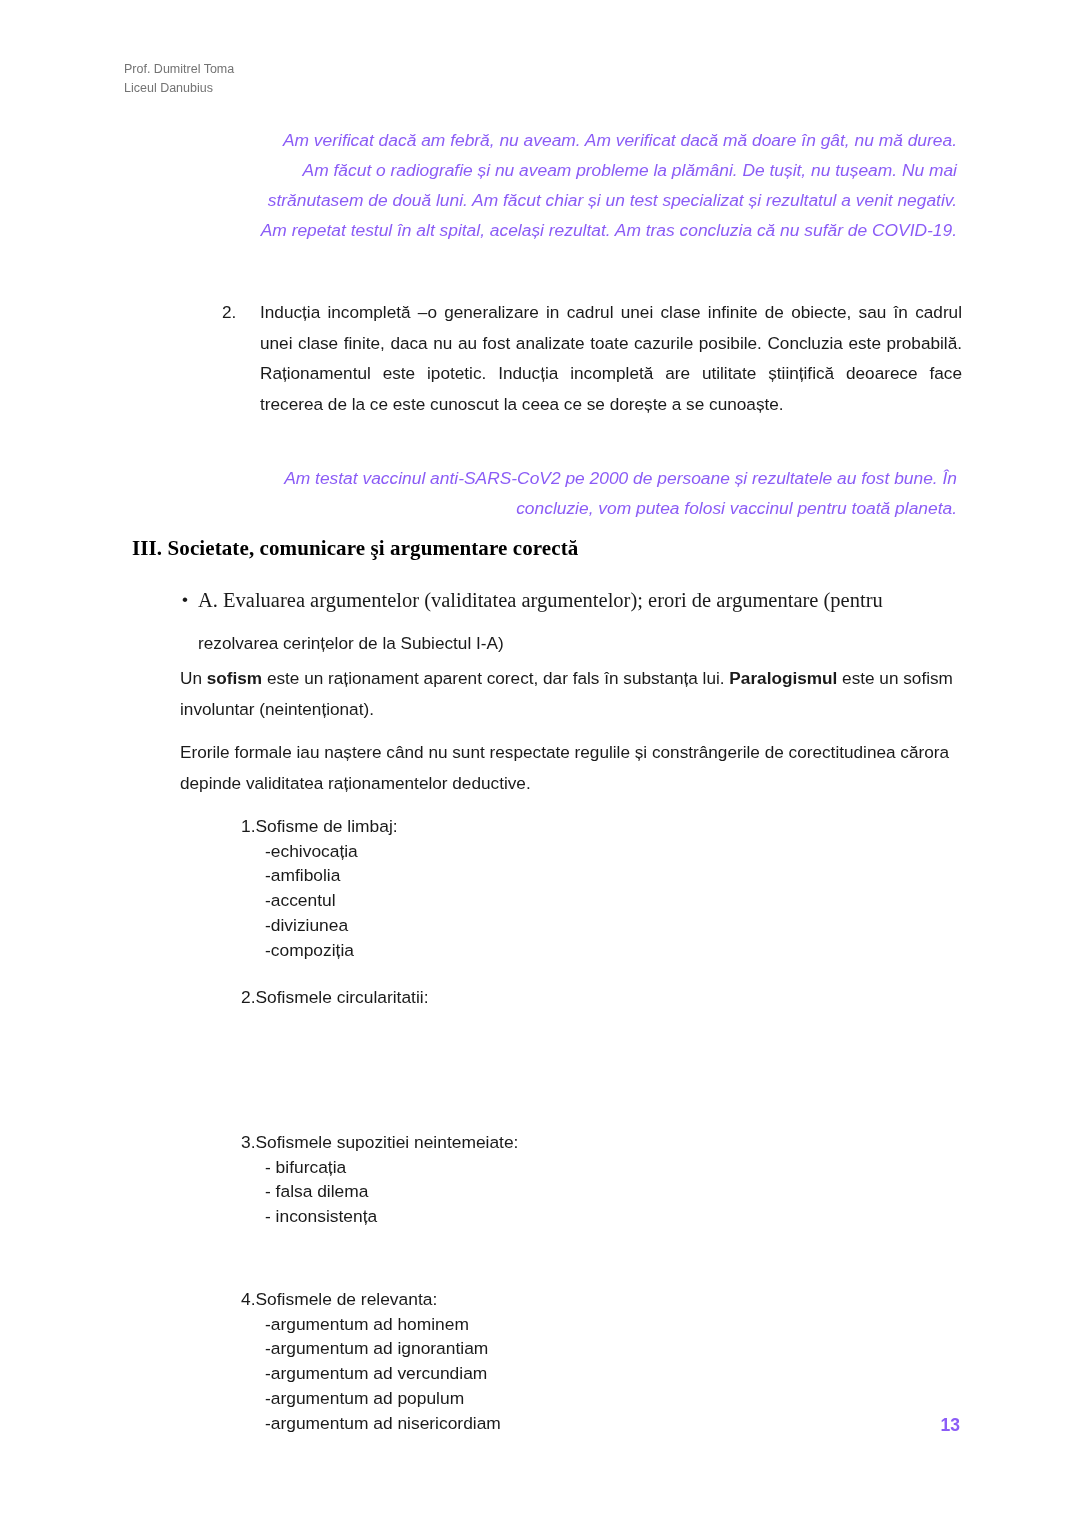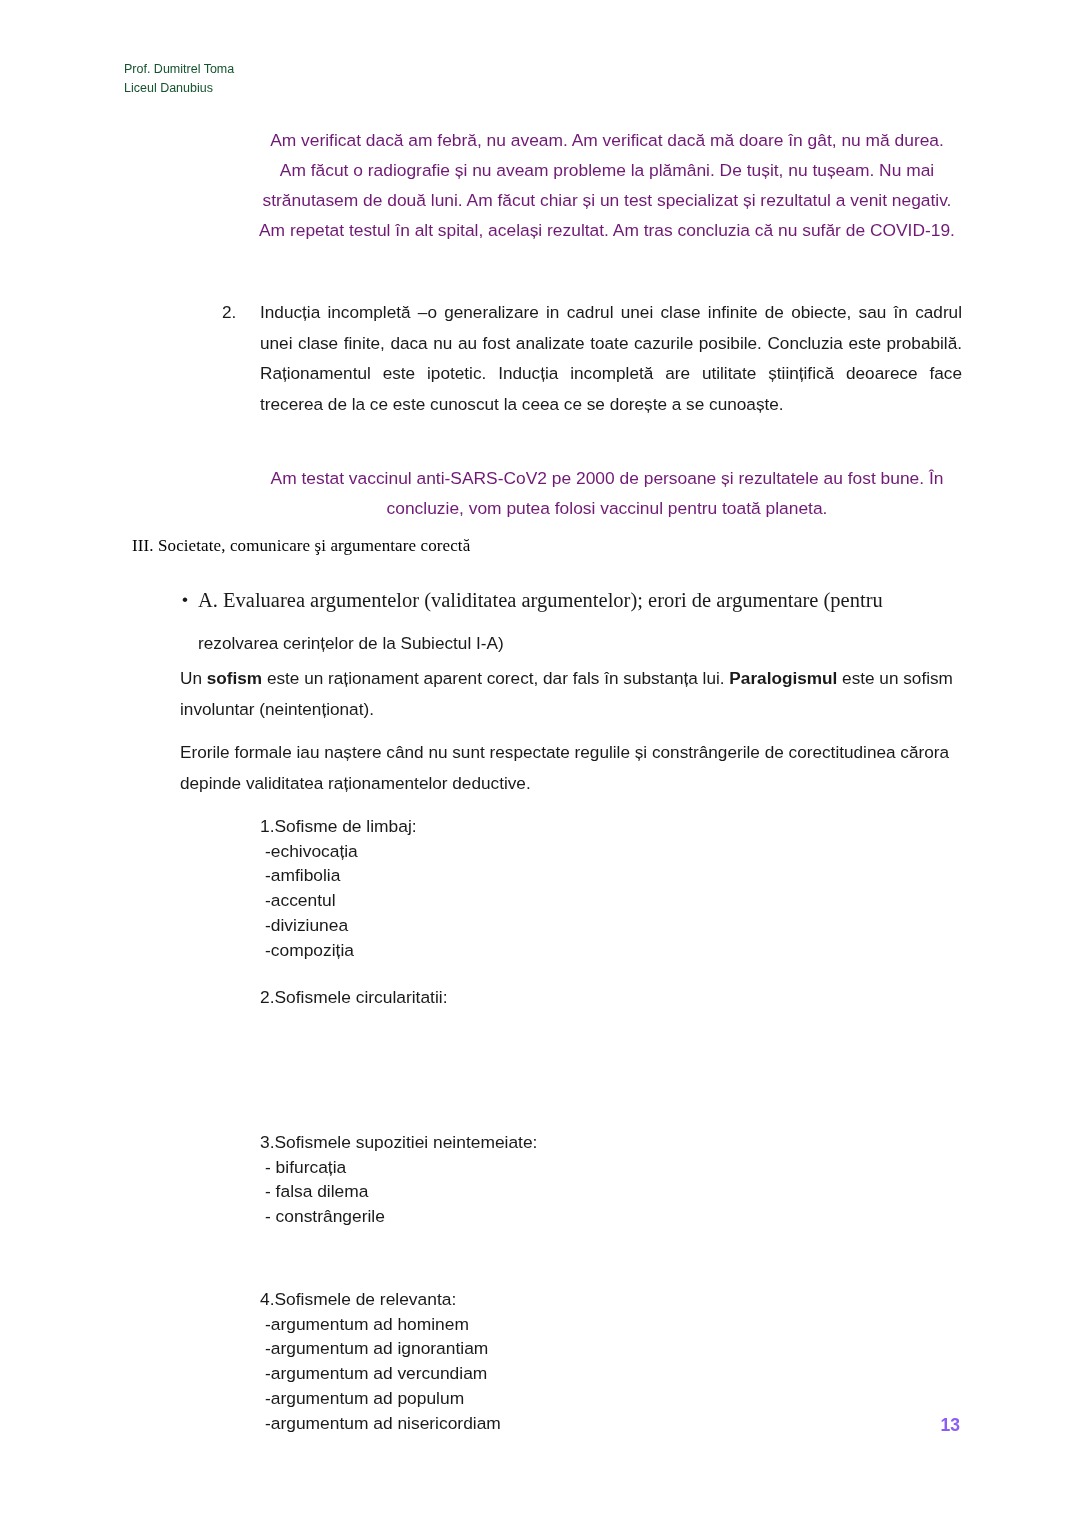--- a/index.html
+++ b/index.html
@@ -17,31 +17,32 @@
     overflow: hidden;
   }
 
   
   .doc-header {
     position: absolute;
     left: 124px;
     top: 60px;
     font-size: 12.5px;
     line-height: 1.55;
-    color: #14532d;
+    color: #737373;
   }
   .doc-header div { white-space: pre; }
 
   
   .quote {
     position: absolute;
-    color: #701a75;
+    color: #8b5cf6;
+    font-style: italic;
     font-size: 17.4px;
     line-height: 1.72;
-    text-align: center;
+    text-align: right;
   }
   .quote-1 { left: 257px; top: 126px; width: 700px; }
   .quote-2 { left: 257px; top: 464px; width: 700px; }
 
   
   .num-item {
     position: absolute;
     left: 222px;
     top: 297px;
     width: 740px;
@@ -60,22 +61,22 @@
     text-align: justify;
     text-justify: inter-word;
   }
 
   
   .section-heading {
     position: absolute;
     left: 132px;
     top: 536px;
     font-family: "Liberation Serif", serif;
-    font-weight: normal;
-    font-size: 17px;
+    font-weight: bold;
+    font-size: 21px;
     letter-spacing: 0.1px;
     color: #000000;
   }
 
   
   .bullet-item {
     position: absolute;
     left: 182px;
     top: 586px;
     width: 778px;
@@ -118,21 +119,21 @@
   .para-erori  { top: 737px; }
   .body-para b { font-weight: bold; }
 
   
   .list-group {
     position: absolute;
     left: 241px;
     font-size: 17.4px;
     line-height: 1.42;
   }
-  .list-group .group-title { white-space: pre; margin-left: 19px; }
+  .list-group .group-title { white-space: pre; }
   .list-group .group-items { margin-left: 24px; }
   .list-group .group-items div { white-space: pre; }
 
   .lg-1 { top: 814px; }
   .lg-2 { top: 985px; }
   .lg-3 { top: 1130px; }
   .lg-4 { top: 1287px; }
 
   
   .page-number {
@@ -192,21 +193,21 @@
 
   <div class="list-group lg-2">
     <div class="group-title">2.Sofismele circularitatii:</div>
   </div>
 
   <div class="list-group lg-3">
     <div class="group-title">3.Sofismele supozitiei neintemeiate:</div>
     <div class="group-items">
       <div>- bifurcația</div>
       <div>- falsa dilema</div>
-      <div>- constrângerile</div>
+      <div>- inconsistența</div>
     </div>
   </div>
 
   <div class="list-group lg-4">
     <div class="group-title">4.Sofismele de relevanta:</div>
     <div class="group-items">
       <div>-argumentum ad hominem</div>
       <div>-argumentum ad ignorantiam</div>
       <div>-argumentum ad vercundiam</div>
       <div>-argumentum ad populum</div>

